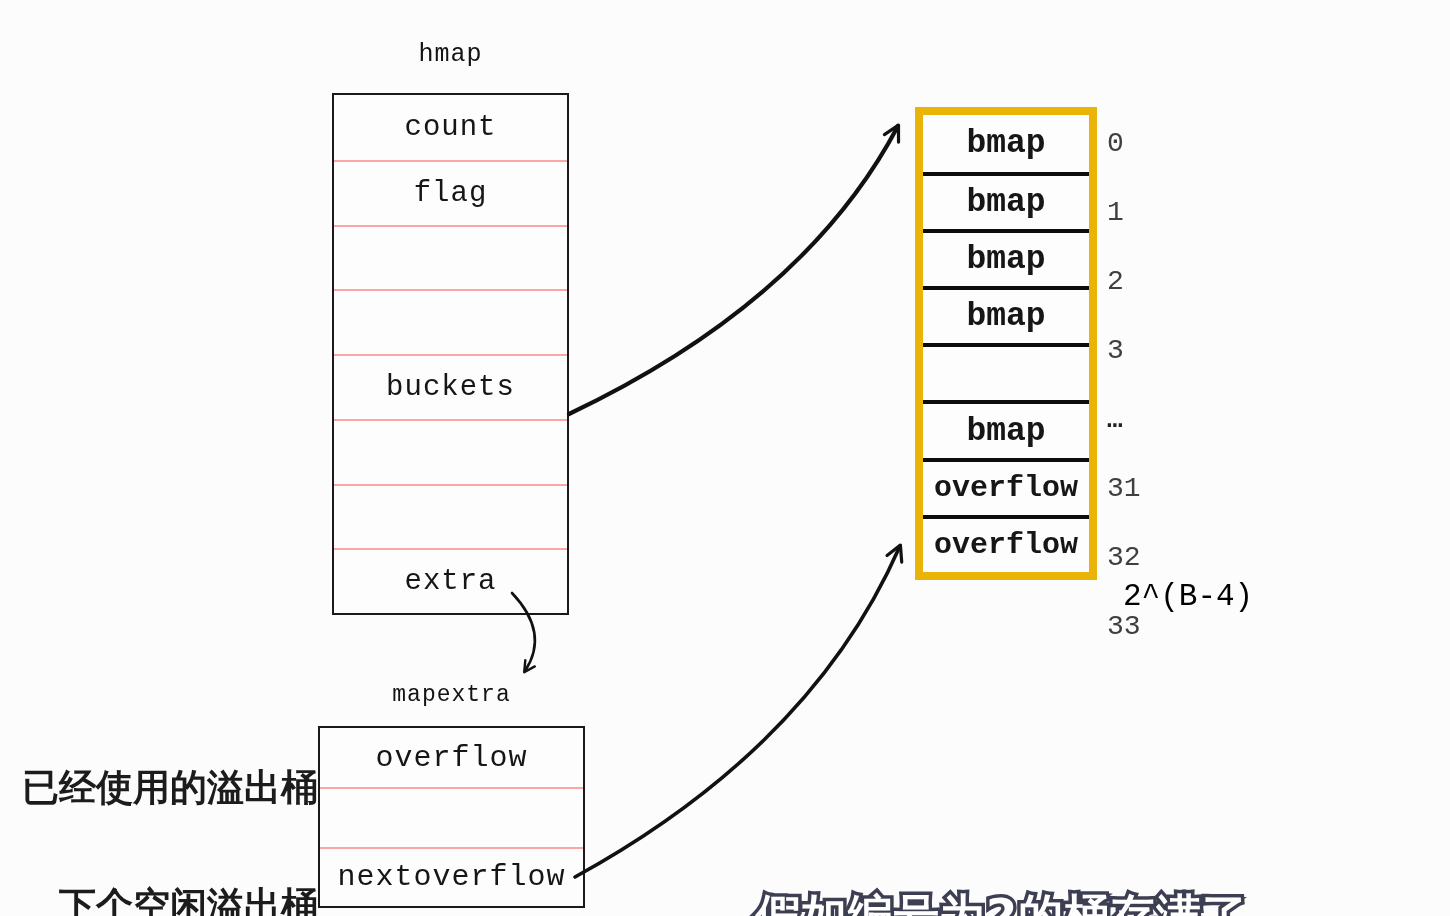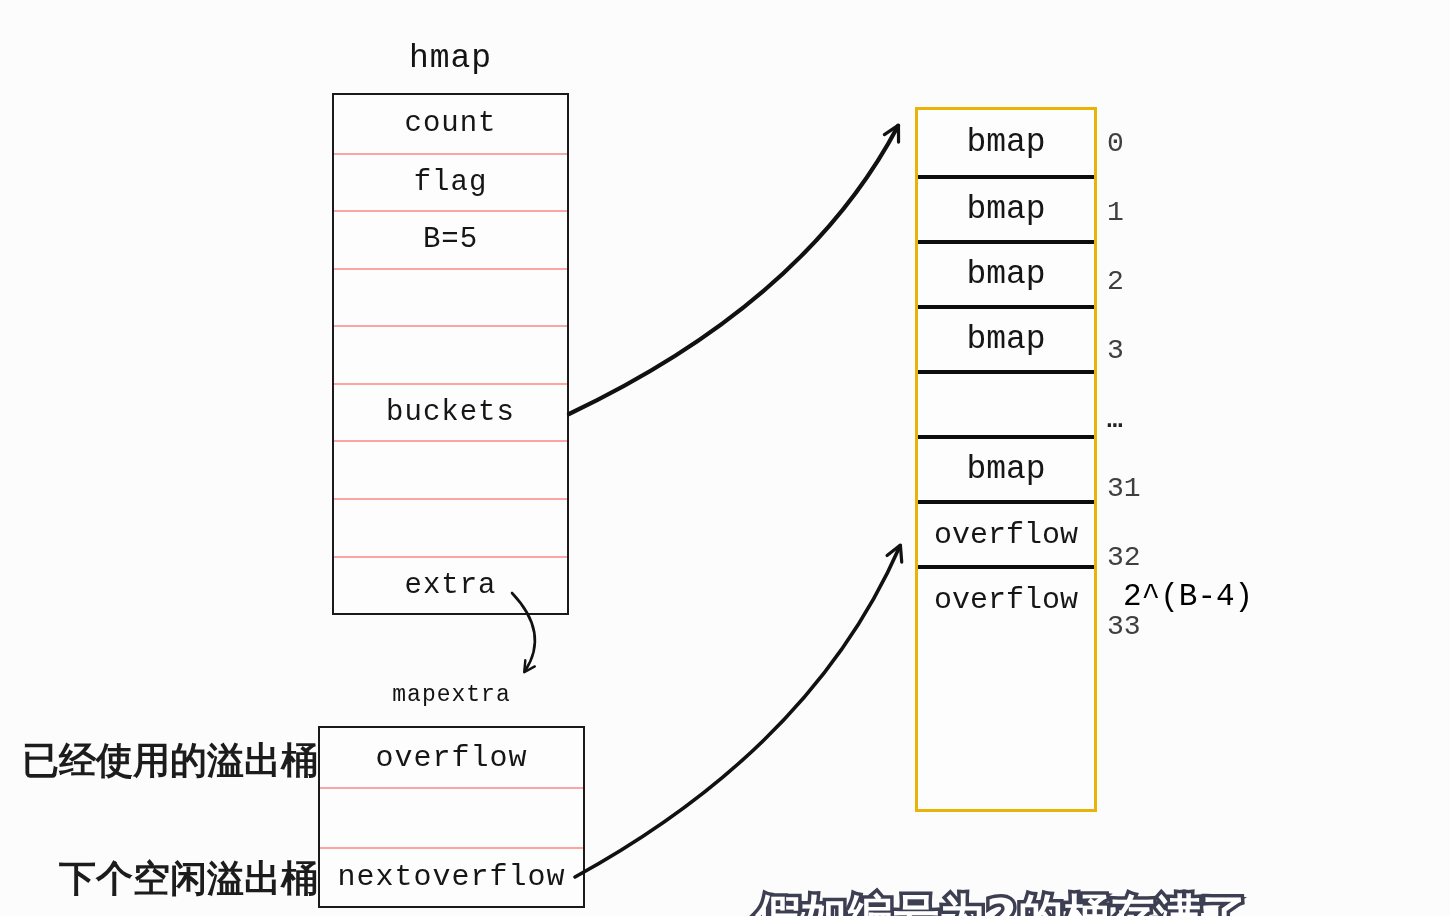--- a/index.html
+++ b/index.html
@@ -29,35 +29,36 @@
   }
   .struct-table .cell:first-child { border-top: none; }
 
   #hmap-table { left: 332px; top: 93px; width: 237px; height: 522px; }
   #hmap-table .cell { height: 56px; flex: 1 1 auto; }
 
   #mapextra-table { left: 318px; top: 726px; width: 267px; height: 182px; }
   #mapextra-table .cell { height: 58px; flex: 1 1 auto; font-size: 30px; }
 
   .struct-title {
-    font-size: 33px;
+    font-size: 25px;
     text-align: center;
     letter-spacing: 1px;
     color: #141414;
   }
   #hmap-title    { left: 332px; top: 40px;  width: 237px; }
   #mapextra-title{ left: 318px; top: 682px; width: 267px; font-size: 23px; }
 
   
   #bucket-array {
-    left: 915px; top: 107px; width: 182px; height: 705px;
-    border: 3px solid #eab308;
+    left: 915px; top: 107px; width: 182px; height: 473px;
+    border: 8px solid #eab308;
     background: #fdfdfd;
     display: flex;
     flex-direction: column;
+    font-weight: bold;
   }
   #bucket-array .bcell {
     height: 65px;
     border-top: 4px solid #0d0d0d;
     display: flex;
     align-items: center;
     justify-content: center;
     font-size: 33px;
     letter-spacing: 0px;
   }
@@ -84,20 +85,21 @@
 
   
   .cn-note {
     font-family: "DejaVu Serif", "Liberation Serif", serif;
     font-weight: 600;
     font-size: 37px;
     color: #1c1c1c;
     text-align: right;
     width: 318px;
     left: 0;
+    margin-top: 27px;
   }
   #note-used { top: 736px; }
   #note-next { top: 854px; }
 
   
   #subtitle {
     left: 756px; top: 886px;
     font-family: "DejaVu Sans", "Liberation Sans", sans-serif;
     font-weight: bold;
     font-size: 45px;
@@ -112,21 +114,20 @@
   
   #arrow-layer { left: 0; top: 0; width: 1450px; height: 916px; pointer-events: none; }
 </style>
 </head>
 <body>
 
 <div class="abs struct-title" id="hmap-title">hmap</div>
 <div class="abs struct-table" id="hmap-table">
   <div class="cell">count</div>
   <div class="cell">flag</div>
-  <div class="cell">B=5</div>
   <div class="cell"></div>
   <div class="cell"></div>
   <div class="cell">buckets</div>
   <div class="cell"></div>
   <div class="cell"></div>
   <div class="cell">extra</div>
 </div>
 
 <div class="abs" id="bucket-array">
   <div class="bcell">bmap</div>

